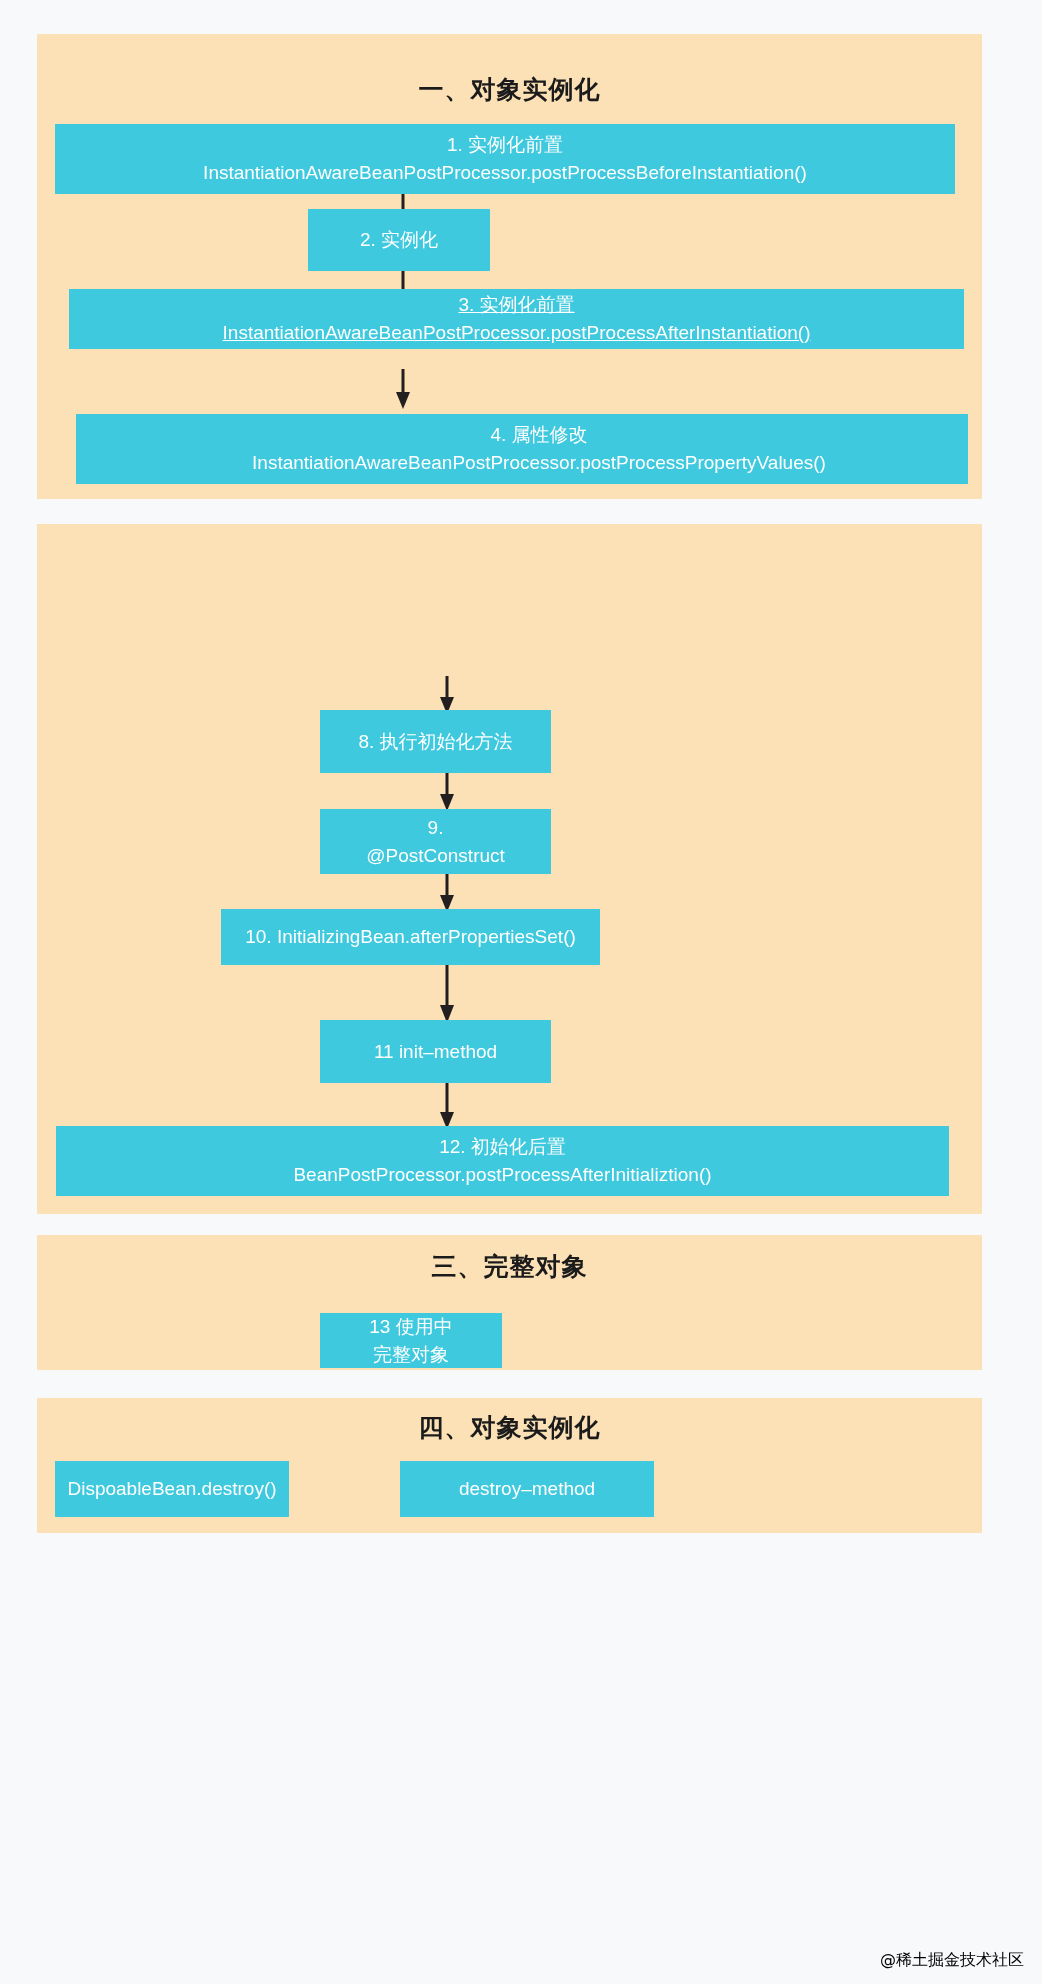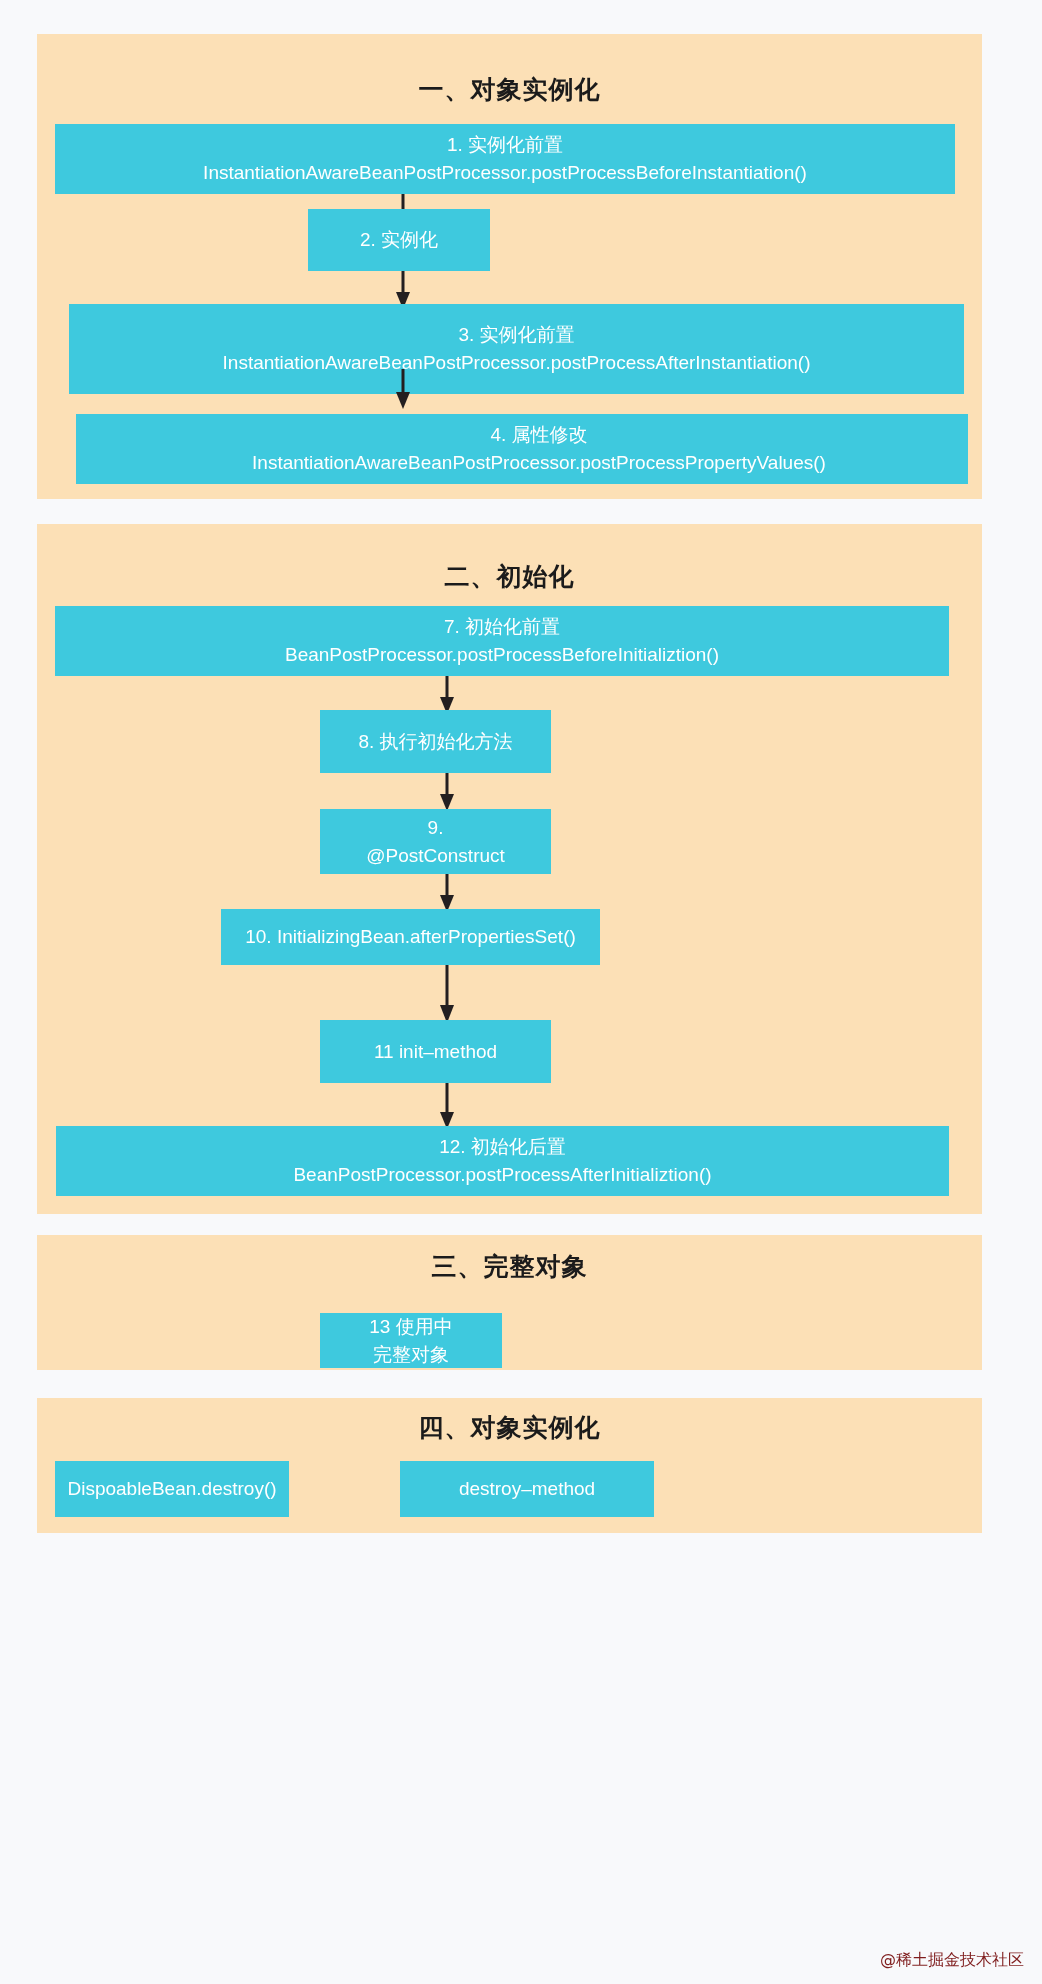--- a/index.html
+++ b/index.html
@@ -58,21 +58,21 @@
   .node.single { font-size: 19px; }
   .arrow {
     position: absolute;
     width: 22px;
     display: block;
   }
   .arrow svg { display: block; }
   .watermark {
     position: absolute;
     font-size: 16px;
-    color: #7f1d1d;
+    color: #000000;
     white-space: nowrap;
     font-family: "DejaVu Sans", sans-serif;
   }
 </style>
 </head>
 <body>
 
 <div id="canvas">
 
   <div class="panel" style="left:37px; top:34px; width:945px; height:465px;">
@@ -94,45 +94,40 @@
       <span class="line1">2. 实例化</span>
     </div>
 
     <div class="arrow" style="left:355px; top:237px; height:38px;">
       <svg width="22" height="38" viewBox="0 0 22 38">
         <line x1="11" y1="0" x2="11" y2="26" stroke="#231f20" stroke-width="3"></line>
         <polygon points="11,38 4,21 18,21" fill="#231f20"></polygon>
       </svg>
     </div>
 
-    <div class="node" style="left:32px; top:270px; width:895px; height:90px;">
+    <div class="node" style="left:32px; top:255px; width:895px; height:60px;text-decoration:underline;">
       <span class="line1">3. 实例化前置</span>
       <span class="line2">InstantiationAwareBeanPostProcessor.postProcessAfterInstantiation()</span>
     </div>
 
     <div class="arrow" style="left:355px; top:335px; height:40px;">
       <svg width="22" height="40" viewBox="0 0 22 40">
         <line x1="11" y1="0" x2="11" y2="27" stroke="#231f20" stroke-width="3"></line>
         <polygon points="11,40 4,23 18,23" fill="#231f20"></polygon>
       </svg>
     </div>
 
     <div class="node" style="left:39px; top:380px; width:892px; height:70px;padding-left:40px;">
       <span class="line1">4. 属性修改</span>
       <span class="line2">InstantiationAwareBeanPostProcessor.postProcessPropertyValues()</span>
     </div>
   </div>
 
   <div class="panel" style="left:37px; top:524px; width:945px; height:690px;">
-    <div class="panel-title" style="top:37px;">二、初始化</div>
-
-    <div class="node" style="left:18px; top:82px; width:894px; height:70px;">
-      <span class="line1">7. 初始化前置</span>
-      <span class="line2">BeanPostProcessor.postProcessBeforeInitializtion()</span>
-    </div>
+
 
     <div class="arrow" style="left:399px; top:152px; height:38px;">
       <svg width="22" height="38" viewBox="0 0 22 38">
         <line x1="11" y1="0" x2="11" y2="26" stroke="#231f20" stroke-width="3"></line>
         <polygon points="11,38 4,21 18,21" fill="#231f20"></polygon>
       </svg>
     </div>
 
     <div class="node single" style="left:283px; top:186px; width:231px; height:63px;">
       <span class="line1">8. 执行初始化方法</span>

